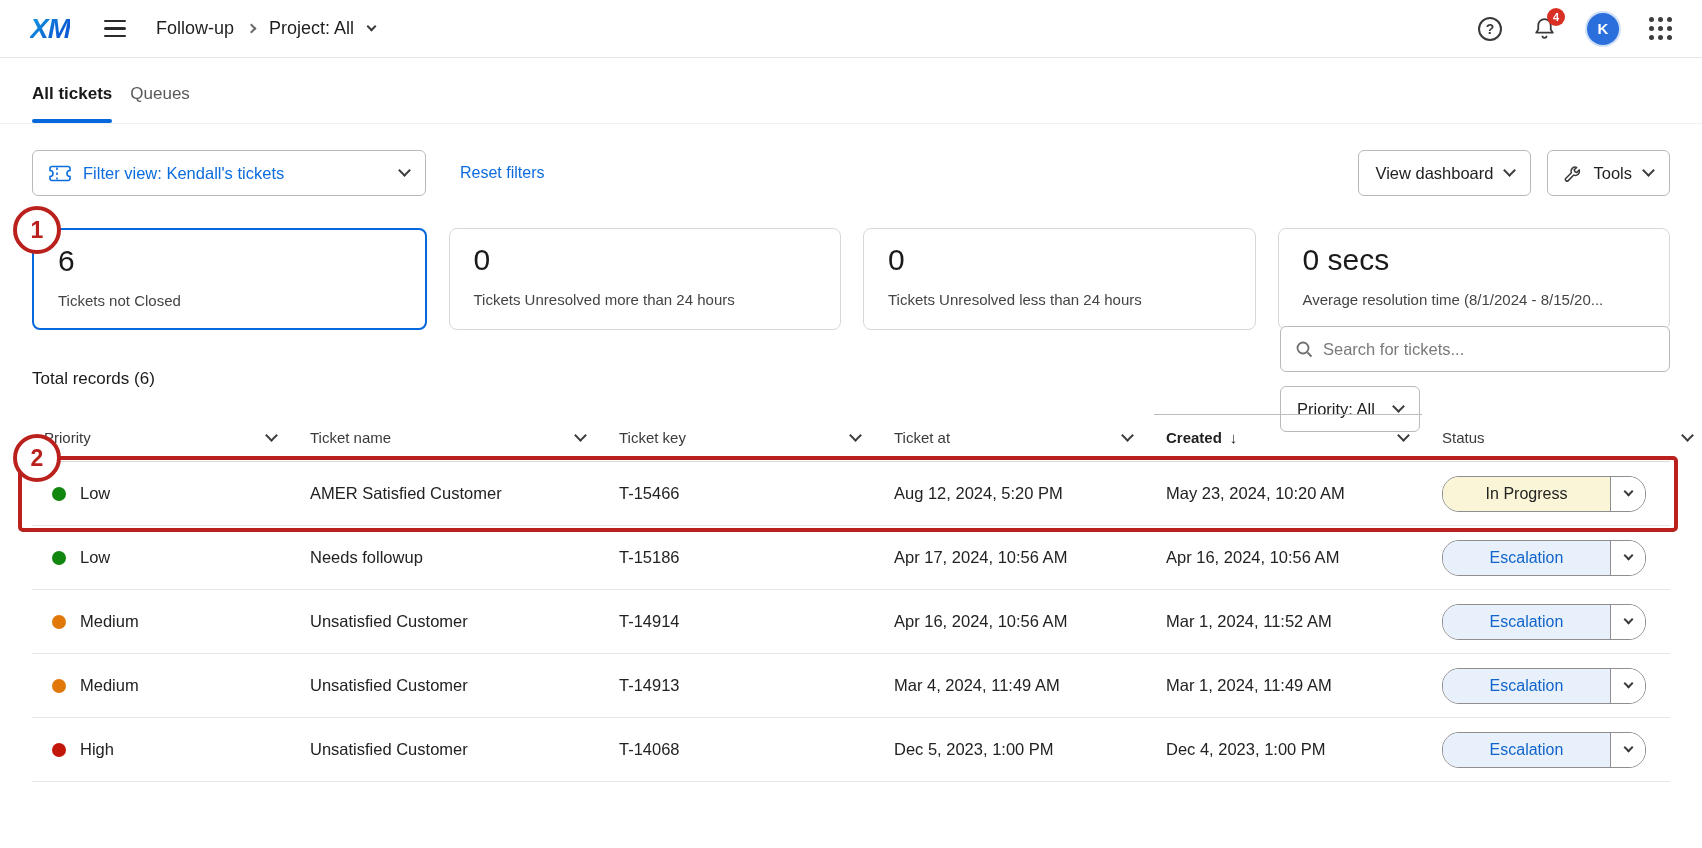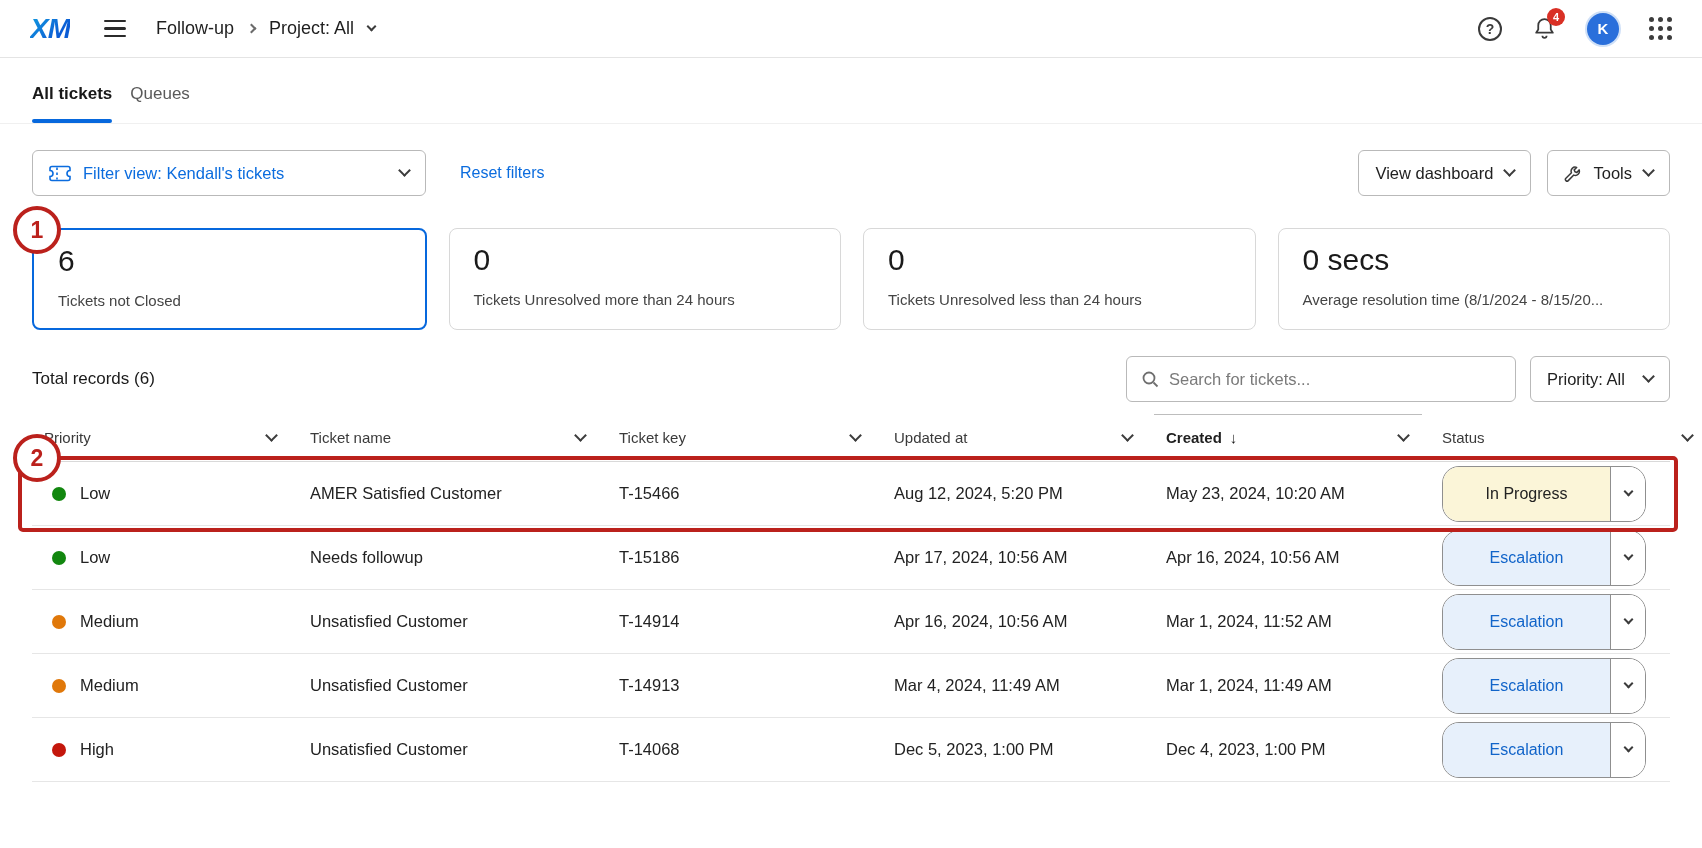--- a/index.html
+++ b/index.html
@@ -48,21 +48,21 @@
   
   .stats-row { margin-top: 32px; padding: 0 32px; display:flex; gap: 22px; height: 102px; }
   .stat-card { flex:1; border: 1px solid #d8d8d8; border-radius: 8px; padding: 14px 24px; cursor:pointer; background:#fff; }
   .stat-card.selected { border: 2px solid #0768dd; }
   .stat-value { font-size: 30px; color:#1a1a1a; }
   .stat-label { font-size: 15px; color:#444; margin-top: 14px; }
 
   
   .controls-row { margin-top: 26px; padding: 0 32px; height: 46px; display:flex; align-items:center;justify-content:space-between; }
   .total-records { font-size: 17px; color:#1a1a1a; }
-  .controls-right { margin-left:auto; display:flex; gap: 14px; }
+  .controls-right { margin-left:auto; display:flex; gap: 14px; flex-direction: column; }
   .search-box { width: 390px; height: 46px; border:1px solid #b9b9b9; border-radius:6px; display:flex; align-items:center; gap:10px; padding: 0 14px; background:#fff; }
   .search-box input { border:none; outline:none; flex:1; font-size: 16.5px; font-family: "Liberation Sans", sans-serif; color:#222; }
   .search-box input::placeholder { color:#7a7a7a; }
   .dd-status { width: 206px; justify-content: space-between; }
   .dd-priority { width: 140px; justify-content: space-between; }
 
   
   .table-wrap { margin-top: 12px; padding: 0 32px; }
   .tgrid { display:grid; grid-template-columns: 278px 309px 275px 272px 276px 1fr; align-items:center; }
   .thead { height: 48px; border-bottom: 1px solid #d9d9d9; }
@@ -74,21 +74,21 @@
   .th-status { position:relative; padding-right: 0; }
   .th-status .chev { position:absolute; right: -22px; }
   .trow { height: 64px; border-bottom: 1px solid #e6e6e6; font-size: 16.5px; color:#222; cursor:pointer; position:relative; }
   .cell-priority { display:flex; align-items:center; gap: 14px; padding-left: 20px; }
   .th-priority { padding-left: 12px; }
   .dot { width: 14px; height: 14px; border-radius:50%; flex: none; }
   .dot-green { background:#12870f; }
   .dot-orange { background:#e0780a; }
   .dot-red { background:#c4170c; }
 
-  .status-badge { display:flex; width: 204px; height: 56px; border: 1px solid #8f8f8f; border-radius: 17px; overflow:hidden; background:#fff; }
+  .status-badge { display:flex; width: 204px; height: 36px; border: 1px solid #8f8f8f; border-radius: 17px; overflow:hidden; background:#fff; }
   .sb-label { flex:1; display:flex; align-items:center; justify-content:center; font-size: 16px; cursor:pointer; }
   .sb-caret { width: 35px; border-left: 1px solid #8f8f8f; background:#fff; display:flex; align-items:center; justify-content:center; cursor:pointer; }
   .badge-progress .sb-label { background:#fbf5d8; color:#222; }
   .badge-escalation .sb-label { background:#e7f0fb; color:#1164c9; }
 
   
   .anno { position:absolute; pointer-events:none; }
   .anno-rect { top: 456px; left: 18px; width: 1660px; height: 76px; border: 4px solid #bb211c; border-radius: 5px; z-index: 50; }
   .anno-circle { width: 48px; height: 48px; border-radius: 50%; border: 4px solid #bb211c; background:#fff; color:#bb211c;
                  font-size: 23px; font-weight: bold; display:flex; align-items:center; justify-content:center; z-index: 60; }
@@ -215,21 +215,21 @@
       </div>
       <div class="th">
         <span class="lbl">Ticket name</span>
         <span class="chev"></span>
       </div>
       <div class="th">
         <span class="lbl">Ticket key</span>
         <span class="chev"></span>
       </div>
       <div class="th">
-        <span class="lbl">Updated at</span>
+        <span class="lbl">Ticket at</span>
         <span class="chev"></span>
       </div>
       <div class="th th-created">
         <span class="lbl">
             <span>Created</span>
             <span class="sort-arrow"></span>
           </span>
         <span class="chev"></span>
       </div>
       <div class="th th-status">

